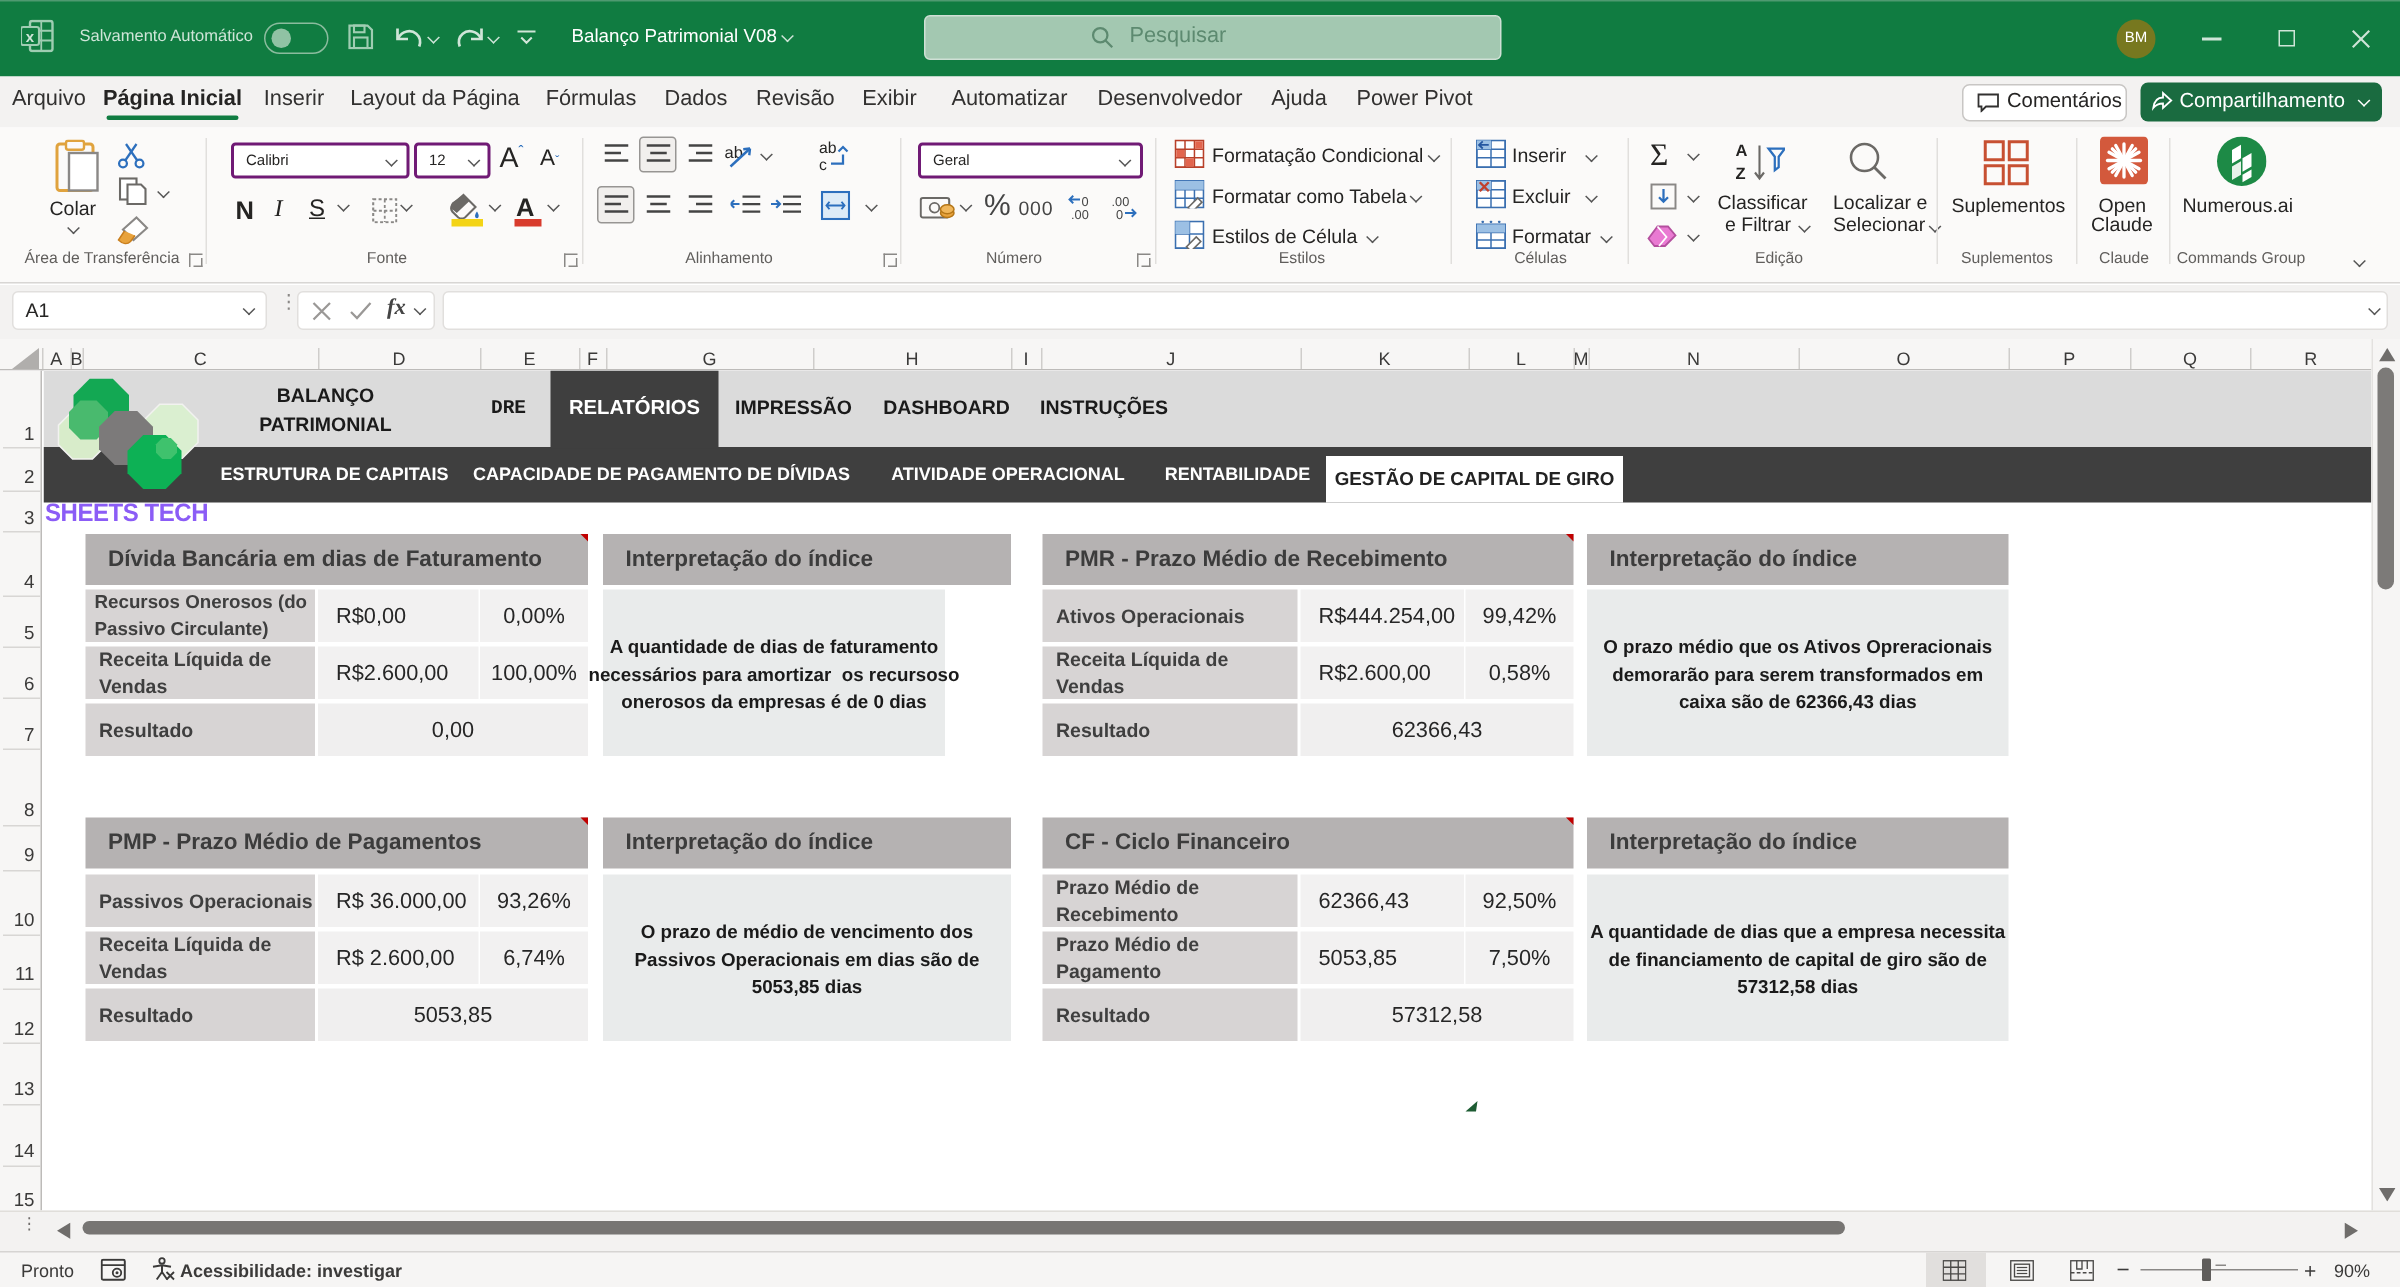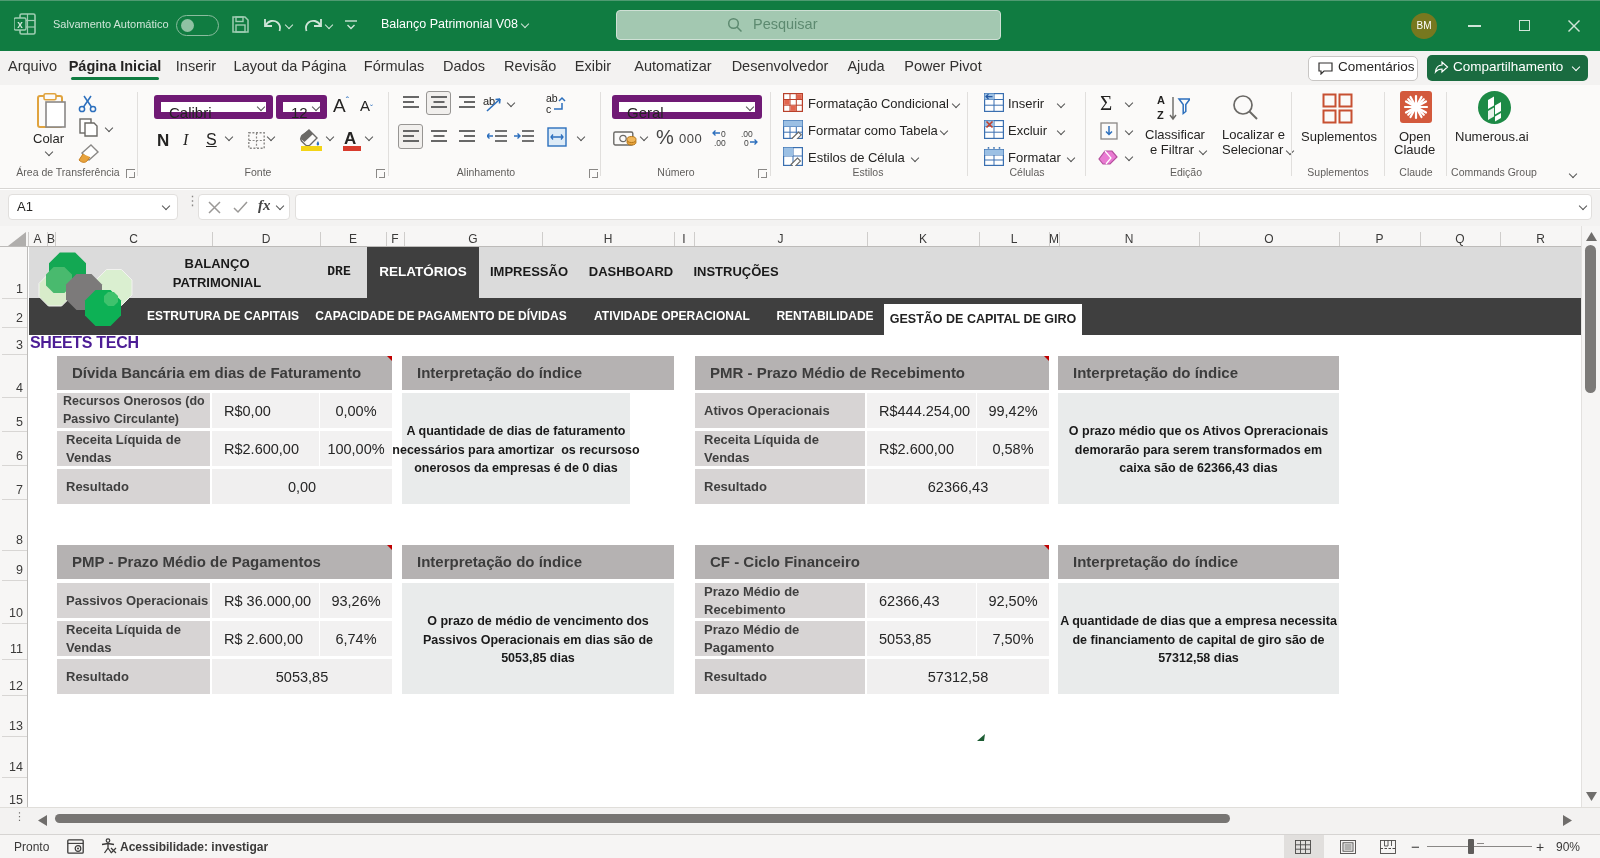--- a/index.html
+++ b/index.html
@@ -19,21 +19,21 @@
   
   #ribbon { left:0; top:85px; width:1600px; height:104px; background:#fbfaf9; border-bottom:1px solid #d8d6d4; }
   .gsep { position:absolute; top:7px; height:84px; width:1px; background:#e1dfdd; }
   .glabel { position:absolute; top:81px; font-size:10.5px; color:#605e5c; text-align:center; white-space:nowrap; }
   .launcher { position:absolute; top:84px; width:9px; height:9px; border-left:1px solid #8a8886; border-top:1px solid #8a8886; }
   .launcher:after { content:""; position:absolute; left:2px; top:2px; width:5px; height:5px; border-right:1.5px solid #8a8886; border-bottom:1.5px solid #8a8886; }
   .chev { position:absolute; width:7px; height:7px; }
   .chev:after { content:""; position:absolute; left:0; top:0; width:5px; height:5px; border-right:1.3px solid #555; border-bottom:1.3px solid #555; transform:rotate(45deg); }
   #titlebar .chev:after { border-color:#cfe5d8; }
   .chev.w:after { border-color:#fff; }
-  .combo { position:absolute; background:#fff; border:7px solid #701a75; border-radius:3px; font-size:15px; color:#252423; }
+  .combo { position:absolute; background:#fff; border:2px solid #701a75; border-radius:3px; font-size:10px; color:#252423; }
   .ribtxt { position:absolute; font-size:13px; color:#252423; white-space:nowrap; }
 
   
   #fbar { left:0; top:190px; width:1600px; height:36px; background:#f3f2f1; }
   .fbox { position:absolute; top:4px; height:26px; background:#fff; border:1px solid #e1dfdd; border-radius:4px; }
 
   
   #colhdr { left:0; top:226px; width:1581px; height:21px; background:#f7f6f5; border-bottom:1px solid #bdbbb9; }
   .clet { position:absolute; top:0; height:21px; line-height:26px; text-align:center; font-size:12px; color:#3b3a39; }
   .cline { position:absolute; top:6px; height:14px; width:1px; background:#cfcdcb; }
@@ -569,21 +569,21 @@
 
   <svg class="abs" style="left:0px;top:0px" width="135" height="106" viewBox="0 0 135 106">
     <polygon points="42.0,49.6 32.6,59.0 19.4,59.0 10.0,49.6 10.0,36.4 19.4,27.0 32.6,27.0 42.0,36.4" fill="#d8ecca" stroke="#f2f2f0" stroke-width="1"></polygon>
     <polygon points="57.0,31.7 46.2,42.5 30.8,42.5 20.0,31.7 20.0,16.3 30.8,5.5 46.2,5.5 57.0,16.3" fill="#13a853"></polygon>
     <polygon points="43.0,38.4 35.4,46.0 24.6,46.0 17.0,38.4 17.0,27.6 24.6,20.0 35.4,20.0 43.0,27.6" fill="#49ba6e"></polygon>
     <polygon points="103.0,48.0 92.5,58.5 77.5,58.5 67.0,48.0 67.0,33.0 77.5,22.5 92.5,22.5 103.0,33.0" fill="#daefd0" stroke="#f2f2f0" stroke-width="1"></polygon>
     <polygon points="73.0,52.5 62.5,63.0 47.5,63.0 37.0,52.5 37.0,37.5 47.5,27.0 62.5,27.0 73.0,37.5" fill="#7c7a7a"></polygon>
     <polygon points="92.0,68.5 81.5,79.0 66.5,79.0 56.0,68.5 56.0,53.5 66.5,43.0 81.5,43.0 92.0,53.5" fill="#0db155"></polygon>
     <polygon points="89.0,54.9 84.9,59.0 79.1,59.0 75.0,54.9 75.0,49.1 79.1,45.0 84.9,45.0 89.0,49.1" fill="#3fc26d"></polygon>
   </svg>
-  <div class="abs" style="left:1px;top:87px;font-size:16px;font-weight:900;letter-spacing:-0.3px;color:#4c1d95;transform:scaleY(1.05);">SHEETS&nbsp;TECH</div>
+  <div class="abs" style="left:1px;top:87px;font-size:16px;font-weight:900;letter-spacing:-0.3px;color:#8b5cf6;transform:scaleY(1.05);">SHEETS&nbsp;TECH</div>
 
   <div class="thead" style="left:28px;top:109px;width:335px;">Dívida Bancária em dias de Faturamento</div>
   <div class="redtri" style="left:358px;top:109px;"></div>
   <div class="tlabel" style="left:28px;top:146px;width:153px;height:35px;padding-left:6px;font-size:12.5px;">Recursos Onerosos (do<br>Passivo Circulante)</div>
   <div class="tval" style="left:183px;top:146px;width:107px;height:35px;">R$0,00</div>
   <div class="tpct" style="left:291px;top:146px;width:72px;height:35px;">0,00%</div>
   <div class="tlabel" style="left:28px;top:184px;width:153px;height:35px;">Receita Líquida de<br>Vendas</div>
   <div class="tval" style="left:183px;top:184px;width:107px;height:35px;">R$2.600,00</div>
   <div class="tpct" style="left:291px;top:184px;width:72px;height:35px;">100,00%</div>
   <div class="tlabel" style="left:28px;top:222px;width:153px;height:35px;">Resultado</div>

